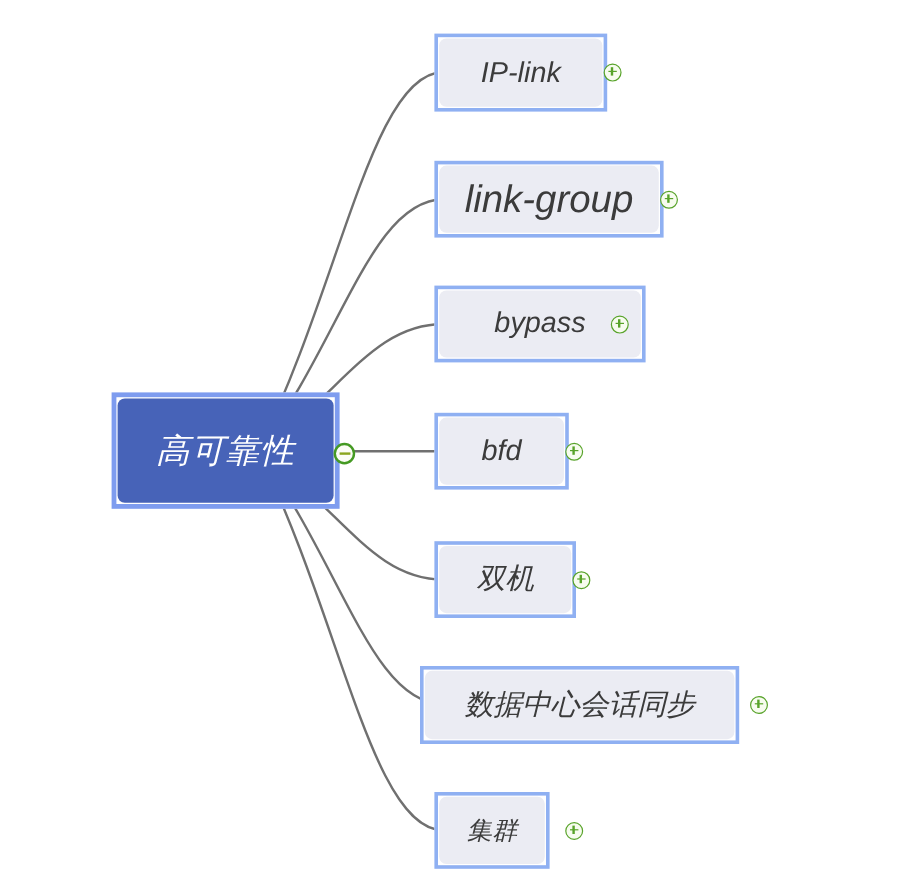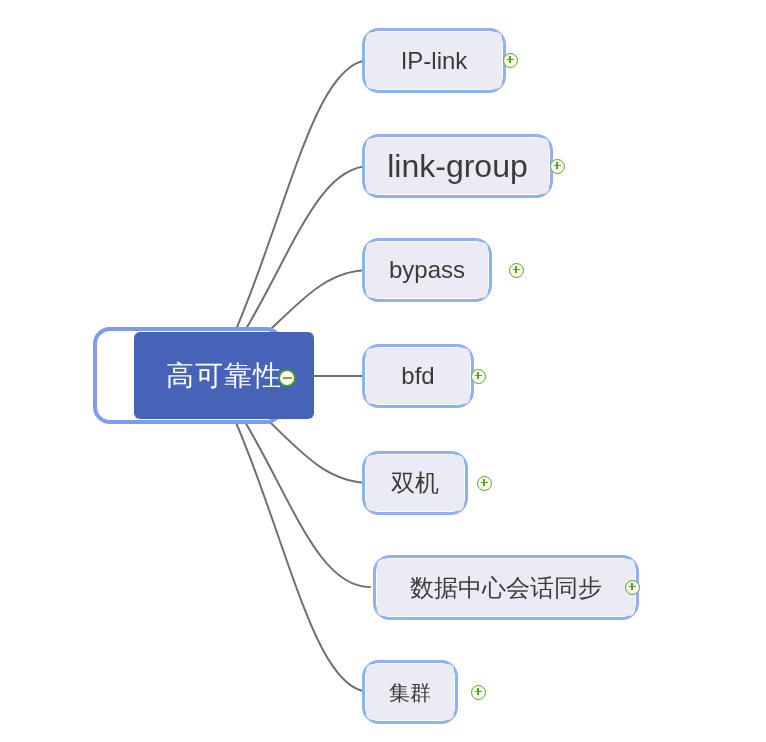--- a/index.html
+++ b/index.html
@@ -12,28 +12,28 @@
   body{font-family:"Liberation Sans","DejaVu Sans",sans-serif;background:#fff;}
   .canvas{
     position:relative;width:766px;height:742px;overflow:hidden;
     background:var(--canvas-bg);
   }
   .connections{position:absolute;left:0;top:0;z-index:1;}
   .connections path{fill:none;stroke:var(--connector);stroke-width:2;stroke-linecap:round;}
 
   .topic{
     position:absolute;box-sizing:border-box;z-index:2;
-    background:#ffffff;border-radius:17px;padding:1px;cursor:pointer;
+    background:#ffffff;border-radius:0;padding:1px;cursor:pointer;font-style:italic;
   }
   .topic-inner{
     width:100%;height:100%;box-sizing:border-box;border-radius:6px;
     display:flex;align-items:center;justify-content:center;
   }
   .topic.root{border:4px solid var(--root-border);}
-  .topic.root .topic-inner{background:var(--root-fill);margin-left:36px;}
+  .topic.root .topic-inner{background:var(--root-fill);}
   .topic.root .topic-label{color:var(--root-text);font-size:28px;letter-spacing:1px;}
   .topic.child{border:3px solid var(--child-border);}
   .topic.child .topic-inner{background:var(--child-fill);}
   .topic.child .topic-label{color:var(--child-text);font-size:24px;}
   .topic-label{white-space:nowrap;line-height:1;}
 
   .badge{
     position:absolute;box-sizing:border-box;z-index:3;border-radius:50%;
     cursor:pointer;
   }
@@ -85,48 +85,48 @@
     </div>
     <div class="topic child" style="left:362px;top:134px;width:191px;height:64px;">
       <div class="topic-inner">
         <span class="topic-label" style="font-size:32px">link-group</span>
       </div>
     </div>
     <div class="badge plus" style="left:550px;top:158.5px;">
       <span class="bar h"></span>
       <span class="bar v"></span>
     </div>
-    <div class="topic child" style="left:362px;top:238px;width:130px;height:64px;">
+    <div class="topic child" style="left:362px;top:238px;width:176px;height:64px;">
       <div class="topic-inner">
         <span class="topic-label" style="font-size:24px">bypass</span>
       </div>
     </div>
     <div class="badge plus" style="left:509px;top:262.5px;">
       <span class="bar h"></span>
       <span class="bar v"></span>
     </div>
     <div class="topic child" style="left:362px;top:344px;width:112px;height:64px;text-align:right;">
       <div class="topic-inner">
         <span class="topic-label" style="font-size:24px">bfd</span>
       </div>
     </div>
     <div class="badge plus" style="left:471px;top:368.5px;">
       <span class="bar h"></span>
       <span class="bar v"></span>
     </div>
-    <div class="topic child" style="left:362px;top:451px;width:106px;height:64px;">
+    <div class="topic child" style="left:362px;top:451px;width:118px;height:64px;">
       <div class="topic-inner">
         <span class="topic-label" style="font-size:24px">双机</span>
       </div>
     </div>
     <div class="badge plus" style="left:477px;top:475.5px;">
       <span class="bar h"></span>
       <span class="bar v"></span>
     </div>
-    <div class="topic child" style="left:373px;top:555px;width:266px;height:65px;">
+    <div class="topic child" style="left:350px;top:555px;width:266px;height:65px;">
       <div class="topic-inner">
         <span class="topic-label" style="font-size:24px">数据中心会话同步</span>
       </div>
     </div>
     <div class="badge plus" style="left:625px;top:579.5px;">
       <span class="bar h"></span>
       <span class="bar v"></span>
     </div>
     <div class="topic child" style="left:362px;top:660px;width:96px;height:64px;">
       <div class="topic-inner">

